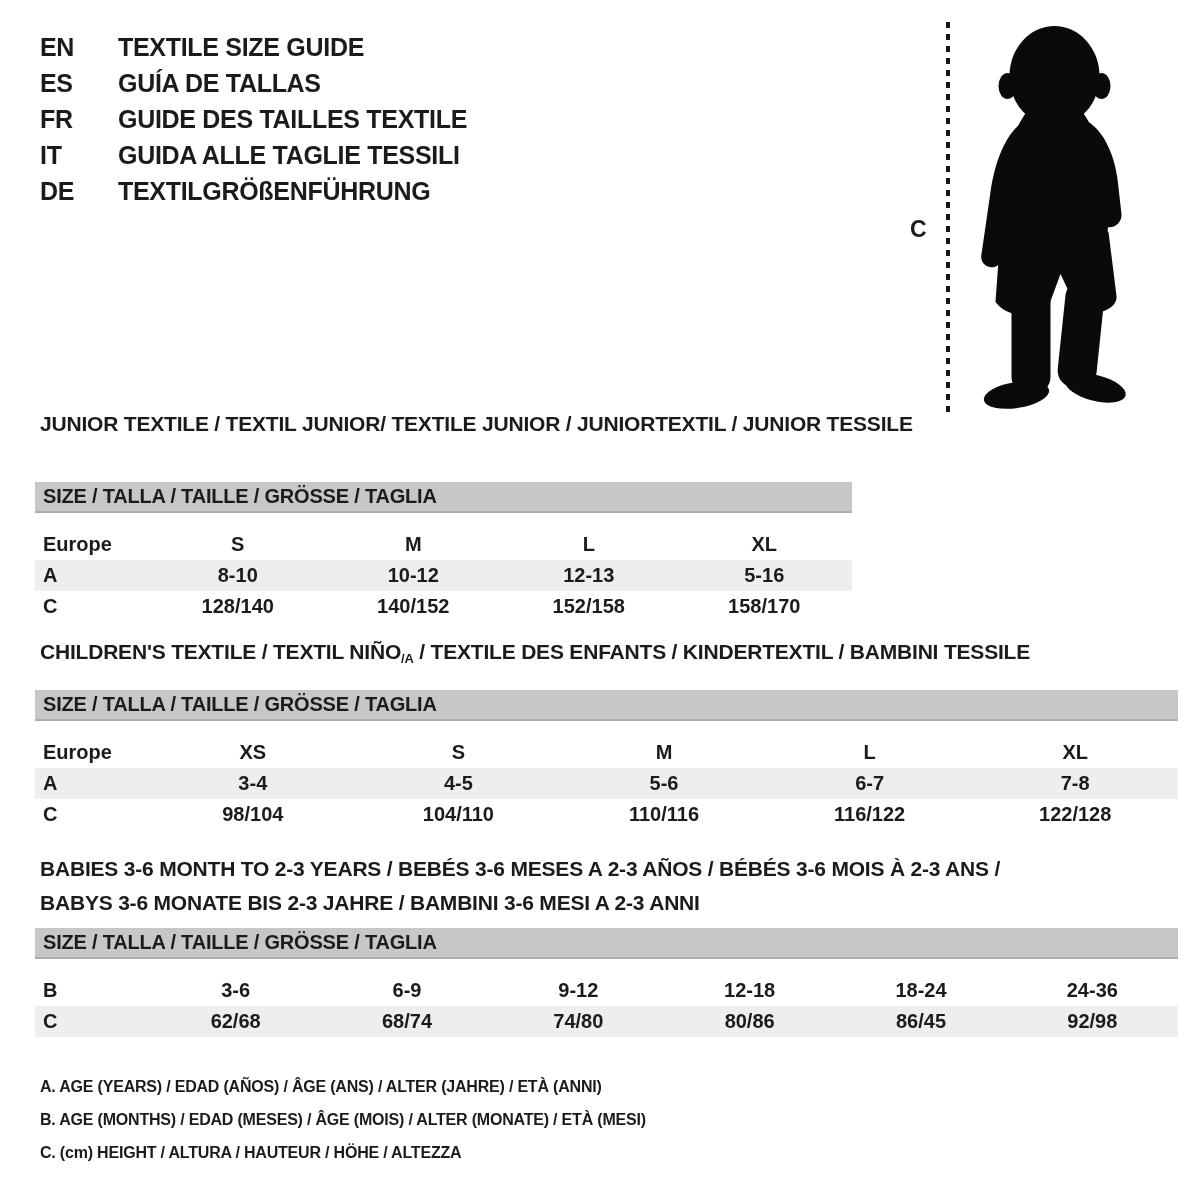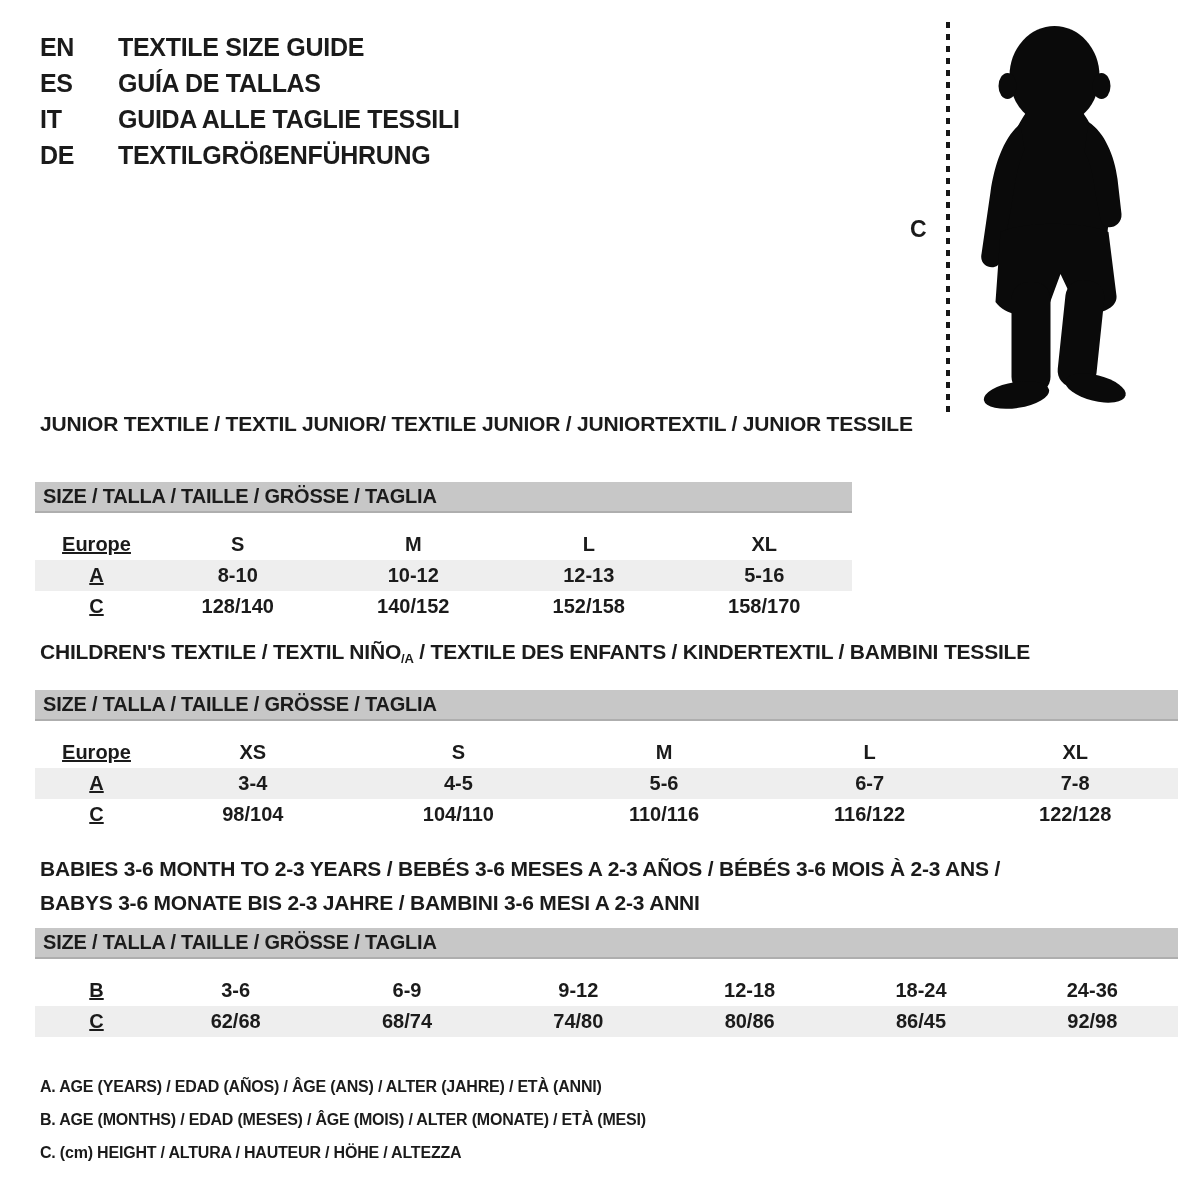--- a/index.html
+++ b/index.html
@@ -40,39 +40,43 @@
     height:31px;line-height:29px;background:var(--bar);
     border-bottom:2px solid var(--bar-edge);
     padding-left:8px;font-size:20px;letter-spacing:-0.2px;
     margin-bottom:16px;
   }
   .t-row{display:grid;height:31px;align-items:center;font-size:20px;}
   .rows .t-row:nth-child(2){background:var(--shade);}
   .grid-4{grid-template-columns:115px repeat(4,1fr);}
   .grid-5{grid-template-columns:115px repeat(5,1fr);}
   .grid-6{grid-template-columns:115px repeat(6,1fr);}
-  .t-row .lbl{padding-left:8px;text-align:center;text-decoration:underline;}
+  .t-row .lbl{padding-left:8px;text-align:left;}
   .t-row .val{text-align:center;}
 
   
   .legend{position:absolute;left:40px;top:1070px;font-size:16px;line-height:33px;letter-spacing:-0.2px;}
 </style>
 </head>
 <body>
 
 <div class="page">
 
   <div class="lang-list">
     <div class="lang-row">
       <span>EN</span>
       <span>TEXTILE SIZE GUIDE</span>
     </div>
     <div class="lang-row">
       <span>ES</span>
       <span>GUÍA DE TALLAS</span>
+    </div>
+    <div class="lang-row">
+      <span>FR</span>
+      <span>GUIDE DES TAILLES TEXTILE</span>
     </div>
     <div class="lang-row">
       <span>IT</span>
       <span>GUIDA ALLE TAGLIE TESSILI</span>
     </div>
     <div class="lang-row">
       <span>DE</span>
       <span>TEXTILGRÖßENFÜHRUNG</span>
     </div>
   </div>

